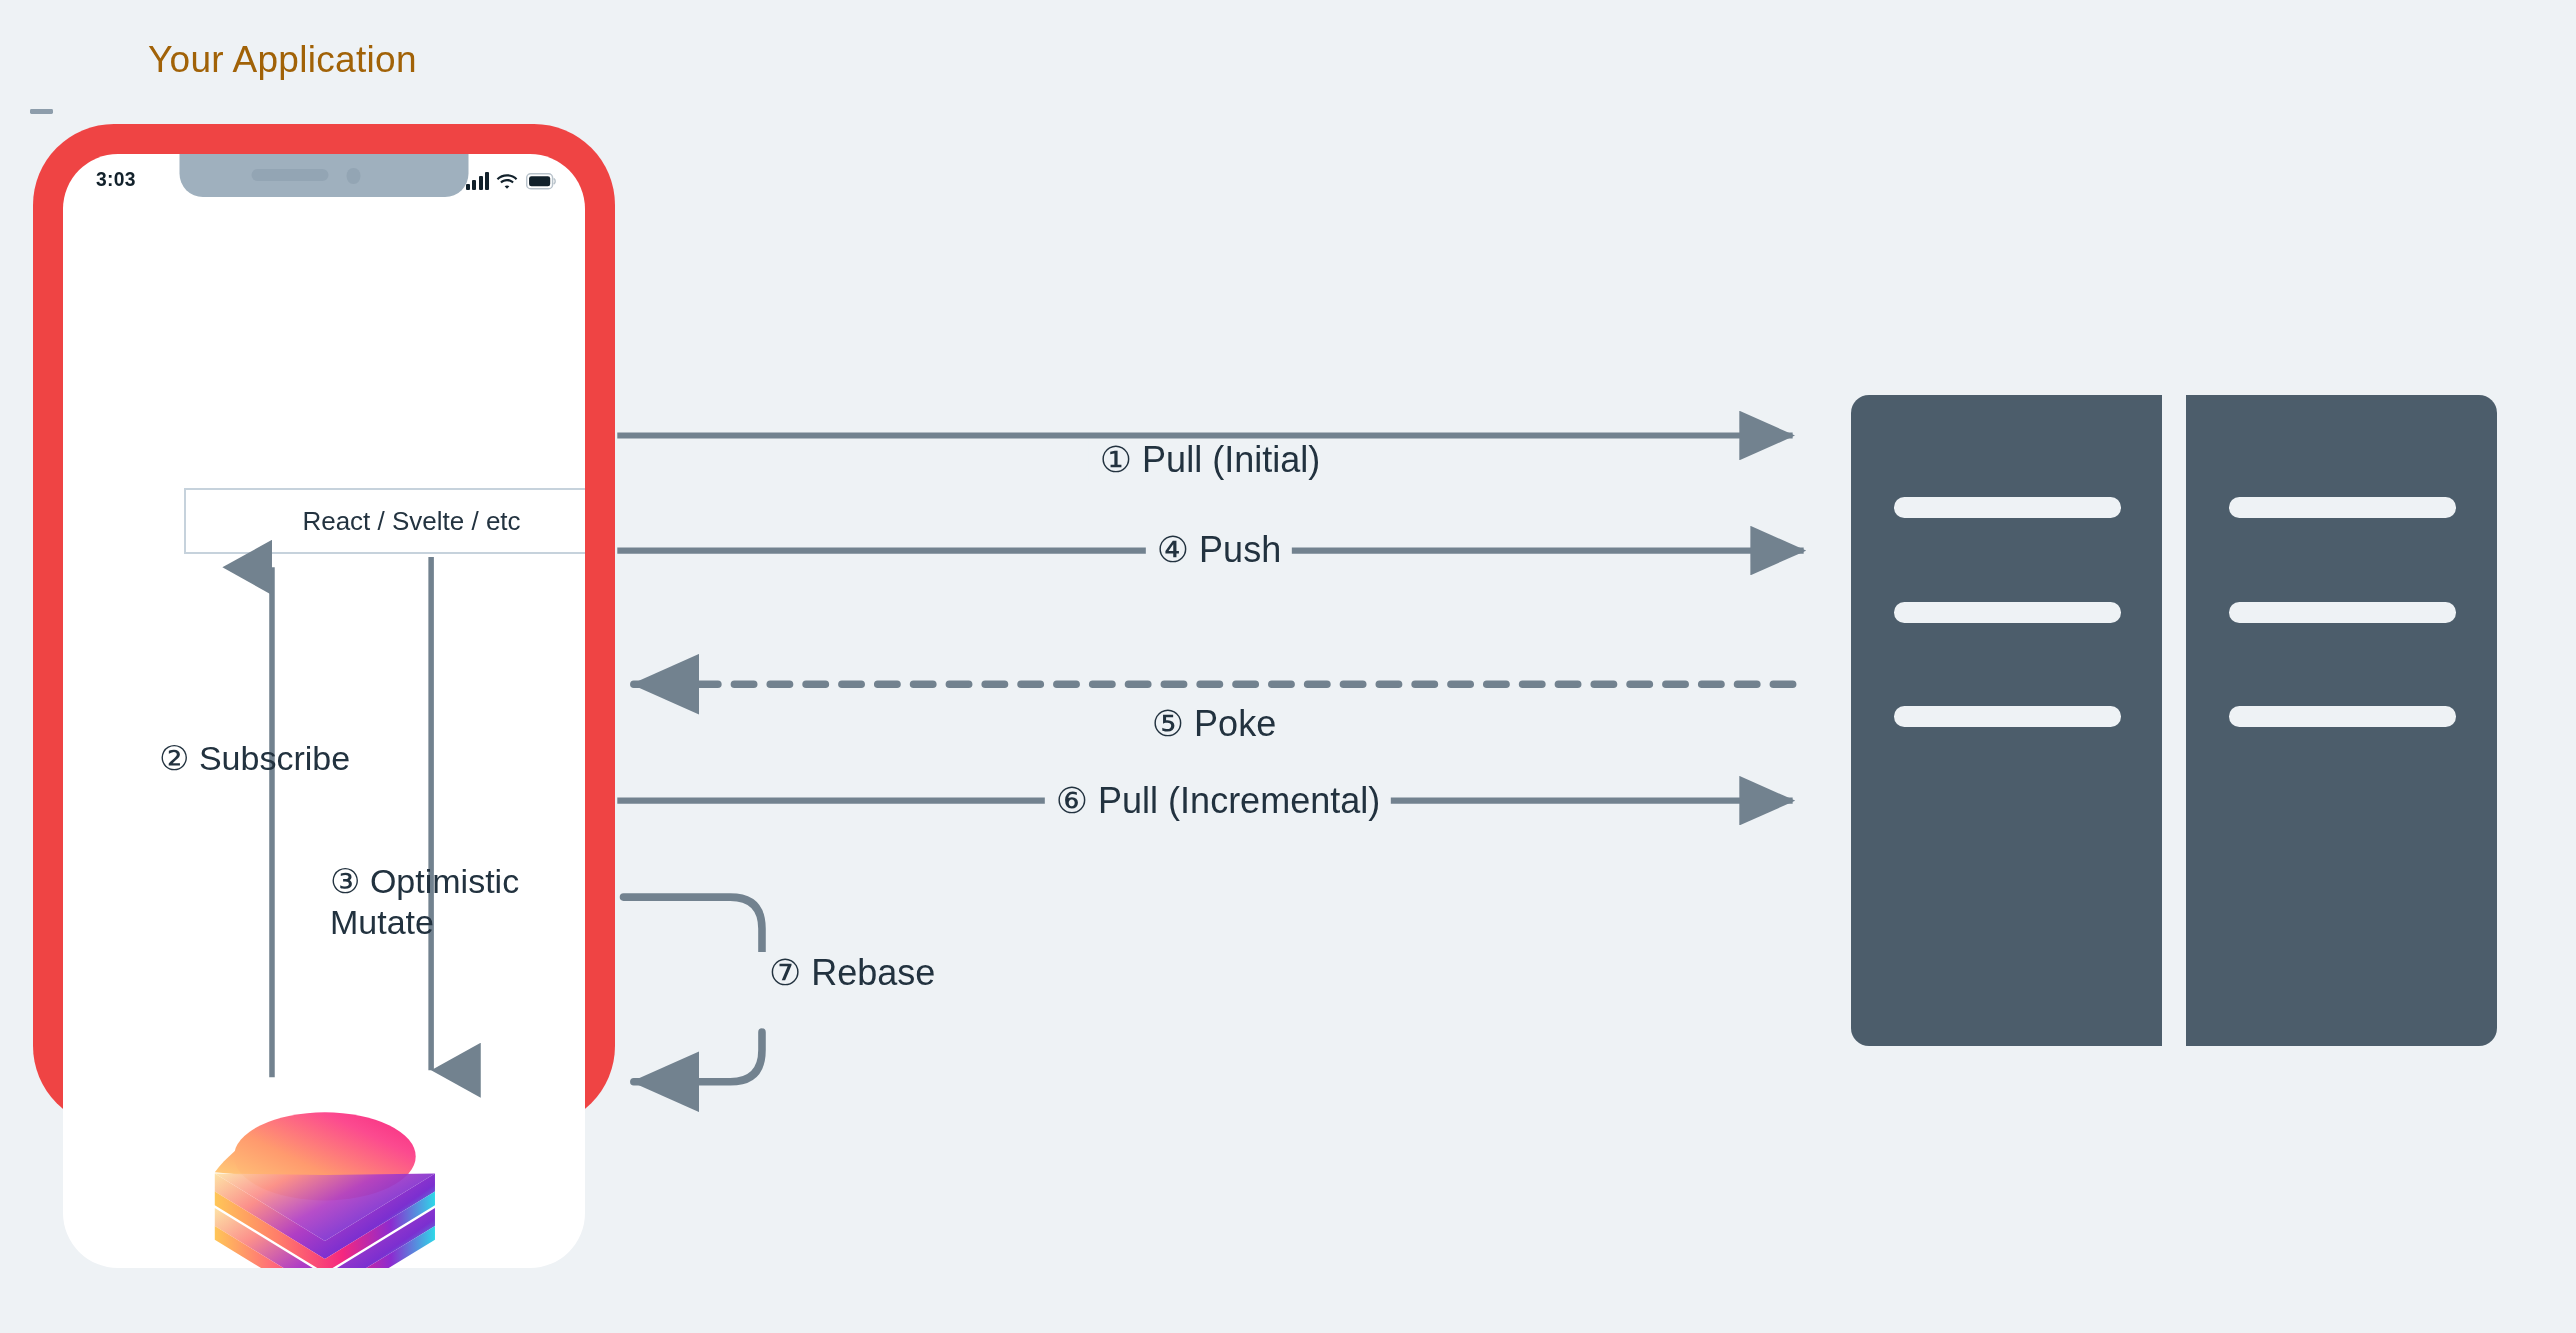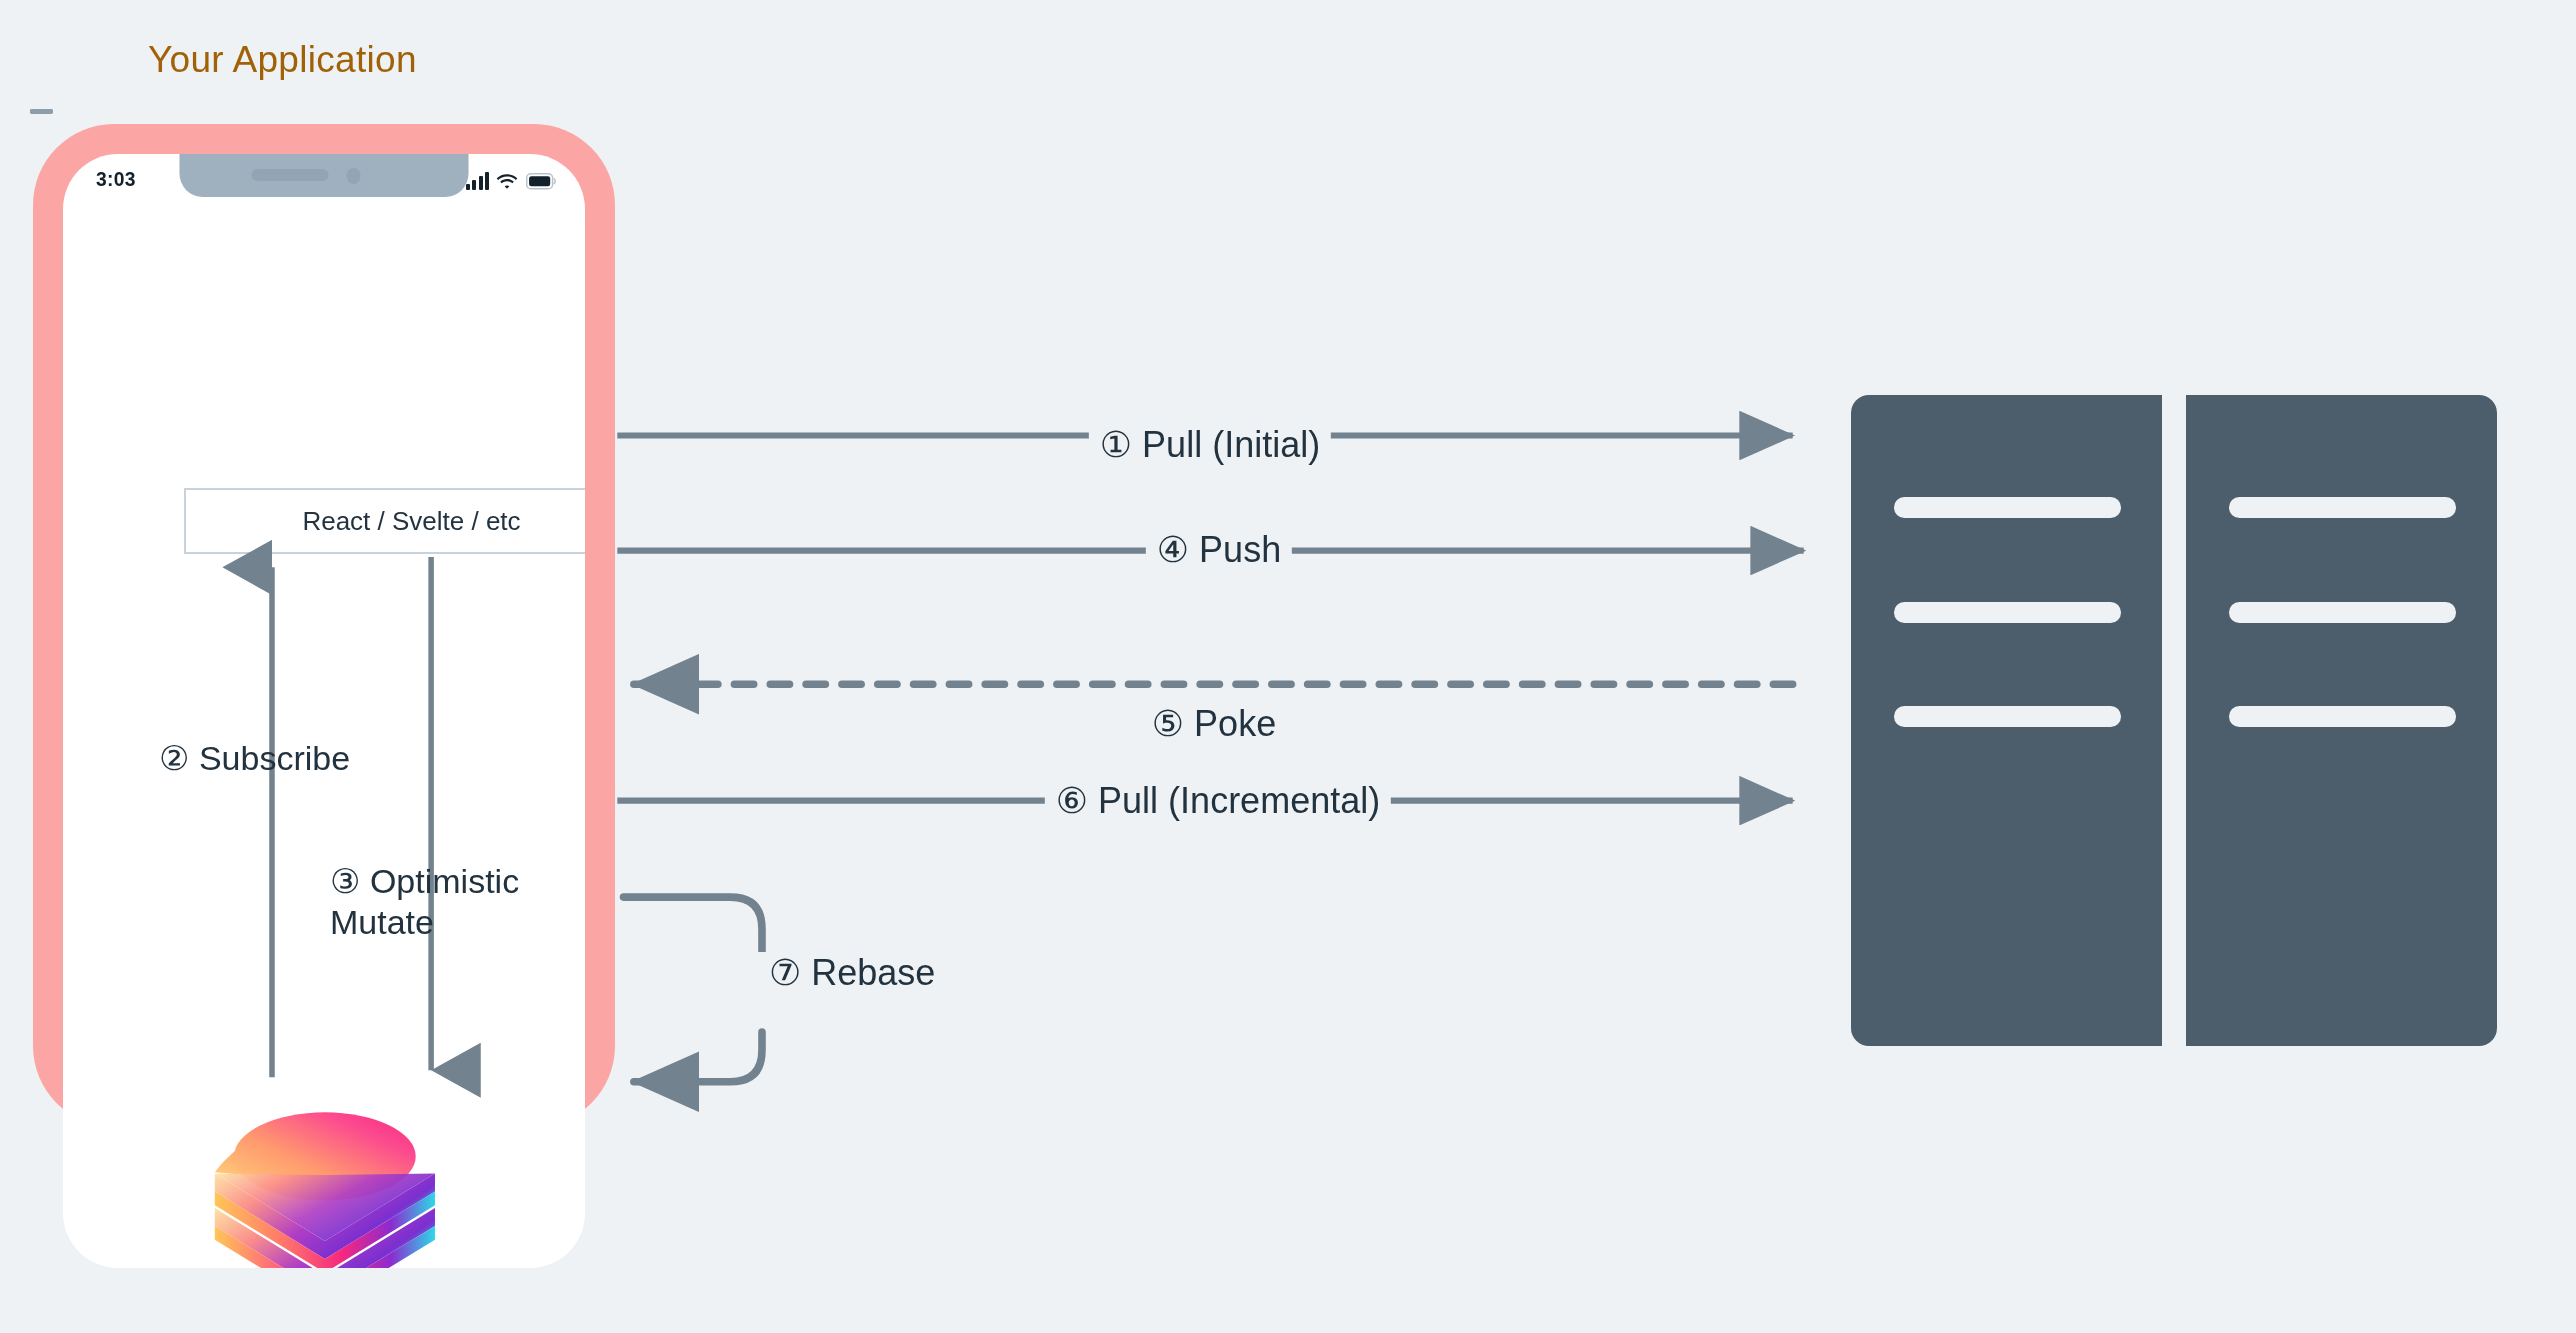--- a/index.html
+++ b/index.html
@@ -37,21 +37,21 @@
     width: 23.4px; height: 4.8px;
     background: #8d9dab;
     border-radius: 1.4px;
   }
 
   
   #phone {
     position: absolute;
     left: 33px; top: 124px;
     width: 582px; height: 1003px;
-    background: #fca5a5;
+    background: #ef4444;
     border-radius: 81px;
     box-sizing: border-box;
   }
   #phone-screen {
     position: absolute;
     left: 30px; top: 30px;
     width: 522px; height: 1114px;
     background: #ffffff;
     border-radius: 55px;
     overflow: hidden;
@@ -180,21 +180,21 @@
   
   .arrow-label {
     position: absolute;
     transform: translate(-50%, -50%);
     background: #eef2f5;
     padding: 0 11px;
     font-size: 36px;
     color: #22323f;
     white-space: nowrap;
   }
-  #lbl1 { left: 1210px; top: 445px; }
+  #lbl1 { left: 1210px; top: 460px; }
   #lbl4 { left: 1219px; top: 550px; }
   #lbl5 { left: 1214px; top: 684px; background: #eef2f5; margin-top: 40px; }
   #lbl6 { left: 1218px; top: 801px; }
   #lbl7 {
     left: 758px; top: 973px;
     transform: translate(0, -50%);
   }
 </style>
 </head>
 <body>

